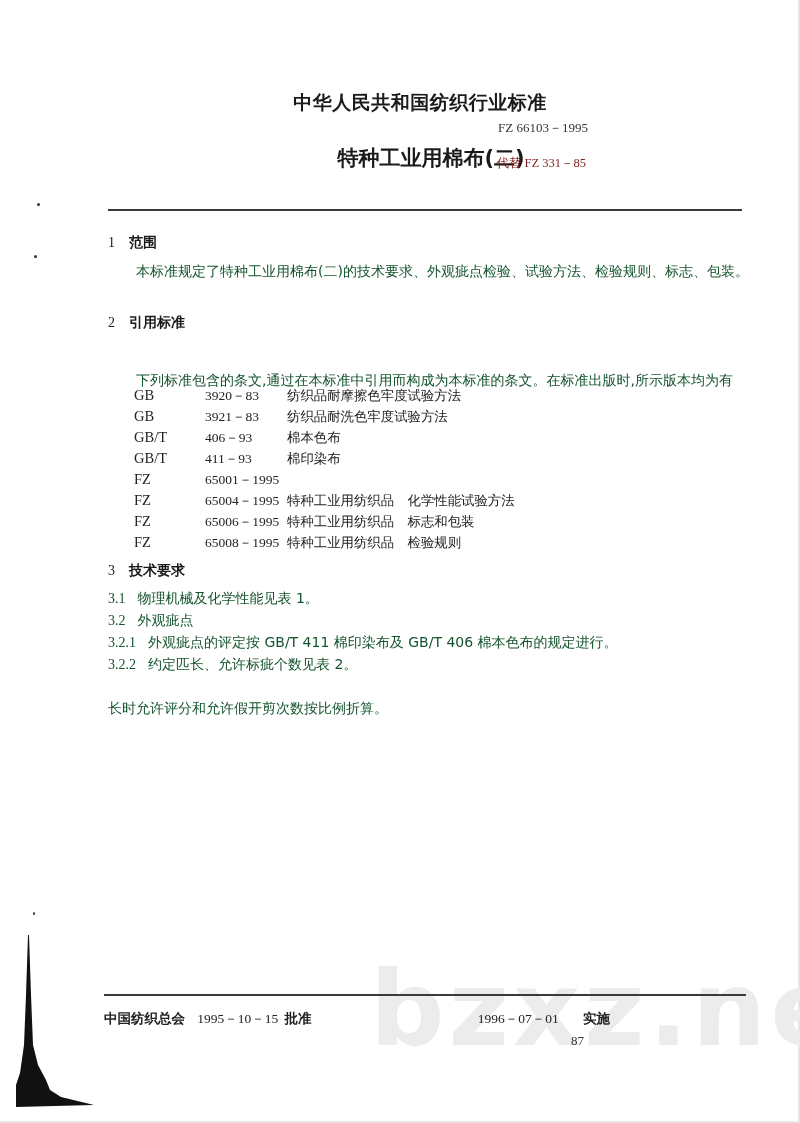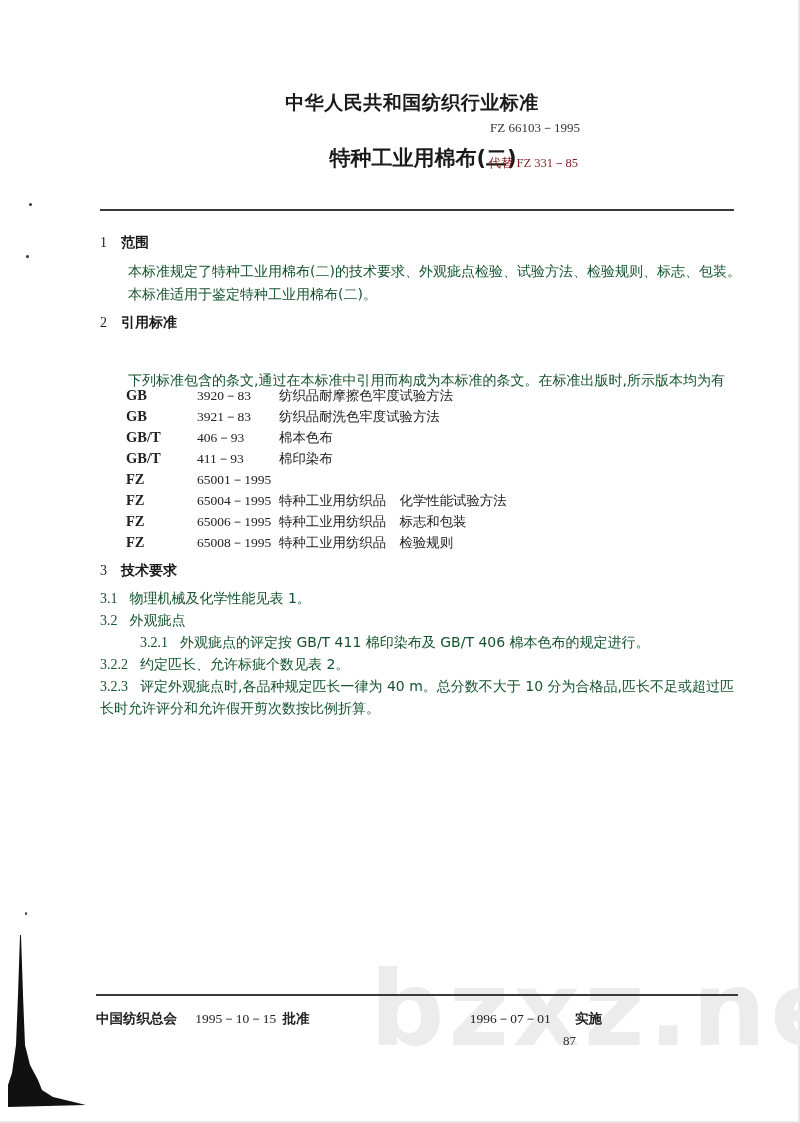--- a/index.html
+++ b/index.html
@@ -23,36 +23,36 @@
     .std-title { left: 0; width: 800px; top: 144px; text-align: center; font-size: 21px; padding-left: 30px; box-sizing: border-box; }
     .std-replace { right: 94px; top: 155px; font-size: 12.5px; color: #7f1d1d; }
     .rule-top { left: 92px; top: 209px; width: 634px; height: 2px; background: #3a3a3a; }
 
     .sec-h { font-size: 14px; }
     .sec-h .n { font-family: "Liberation Serif", serif; font-weight: normal; margin-right: 14px; }
     .para { font-size: 14px; color: #14532d; }
 
     .ref-row { font-size: 13.4px; color: #222; height: 21px; }
     .ref-row span { position: absolute; top: 0; white-space: nowrap; }
-    .ref-prefix { left: 0; font-family: "Liberation Serif", serif; font-size: 14.5px; font-weight: bold; }
+    .ref-prefix { left: 0; font-family: "Liberation Serif", serif; font-size: 14.5px; }
     .ref-num { left: 71px; font-family: "Liberation Serif", serif; font-size: 13.5px; }
     .ref-title { left: 153px; }
 
     .clause .cn { font-family: "Liberation Serif", serif; margin-right: 12px; }
 
     .rule-foot { left: 88px; top: 994px; width: 642px; height: 2px; background: #3a3a3a; }
     .foot { font-size: 13.5px; top: 1010px; color: #222; }
     .page-no { right: 96px; top: 1033px; font-size: 13px; color: #333; }
 
     .watermark {
       left: 370px; top: 948px; font-size: 104px; font-weight: bold;
       font-family: "DejaVu Sans", "Liberation Sans", sans-serif;
       color: #ececec; letter-spacing: 4px; z-index: 0;
     }
-    .content { position: absolute; left: 8px; top: 0; width: 664px; height: 1123px; z-index: 1; }
+    .content { position: absolute; left: 16px; top: 0; width: 664px; height: 1123px; z-index: 1; }
 
     .speck { position: absolute; background: #333; border-radius: 50%; }
     .spike {
       position: absolute; left: 0; top: 935px; width: 80px; height: 172px;
     }
   </style>
 </head>
 <body>
 
 <div class="page"></div>
@@ -64,21 +64,20 @@
   <div class="abs hei std-org">中华人民共和国纺织行业标准</div>
   <div class="abs num std-code">FZ 66103－1995</div>
   <div class="abs hei std-title">特种工业用棉布(二)</div>
   <div class="abs num std-replace">代替 FZ 331－85</div>
   <div class="abs rule-top"></div>
 
   <div class="abs hei sec-h" style="left:92px; top:234px;">
     <span class="n">1</span><span>范围</span>
   </div>
   <div class="abs song para" style="left:120px; top:263px;">本标准规定了特种工业用棉布(二)的技术要求、外观疵点检验、试验方法、检验规则、标志、包装。</div>
-  <div class="abs song para" style="left:120px; top:286px;">本标准适用于鉴定特种工业用棉布(二)。</div>
 
   <div class="abs hei sec-h" style="left:92px; top:314px;">
     <span class="n">2</span><span>引用标准</span>
   </div>
   <div class="abs song para" style="left:120px; top:344px;margin-top:28px;">下列标准包含的条文,通过在本标准中引用而构成为本标准的条文。在标准出版时,所示版本均为有</div>
 
   <div class="abs" style="left:118px; top:387px; width:500px; height:170px;">
     <div class="ref-row song" style="position:absolute; top:0; width:500px;">
       <span class="ref-prefix">GB</span>
       <span class="ref-num">3920－83</span>
@@ -122,35 +121,32 @@
 
   <div class="abs hei sec-h" style="left:92px; top:562px;">
     <span class="n">3</span><span>技术要求</span>
   </div>
   <div class="abs song para clause" style="left:92px; top:590px;">
     <span class="cn">3.1</span><span>物理机械及化学性能见表 1。</span>
   </div>
   <div class="abs song para clause" style="left:92px; top:612px;">
     <span class="cn">3.2</span><span>外观疵点</span>
   </div>
-  <div class="abs song para clause" style="left:92px; top:634px;margin-left:40px;">
+  <div class="abs song para clause" style="left:92px; top:634px;">
     <span class="cn">3.2.1</span><span>外观疵点的评定按 GB/T 411 棉印染布及 GB/T 406 棉本色布的规定进行。</span>
   </div>
   <div class="abs song para clause" style="left:92px; top:656px;">
     <span class="cn">3.2.2</span><span>约定匹长、允许标疵个数见表 2。</span>
-  </div>
-  <div class="abs song para clause" style="left:92px; top:678px;">
-    <span class="cn">3.2.3</span><span>评定外观疵点时,各品种规定匹长一律为 40 m。总分数不大于 10 分为合格品,匹长不足或超过匹</span>
   </div>
   <div class="abs song para" style="left:92px; top:700px;">长时允许评分和允许假开剪次数按比例折算。</div>
 
   <div class="abs rule-foot"></div>
   <div class="abs song foot" style="left:88px;">
     <span class="hei" style="font-weight:bold;">中国纺织总会</span>
-    <span class="num" style="margin-left:14px;">1995－10－15</span>
+    <span class="num" style="margin-left:8px;">1995－10－15</span>
     <span class="hei" style="font-weight:bold; margin-left:2px;">批准</span>
   </div>
   <div class="abs song foot" style="right:70px;">
     <span class="num">1996－07－01</span>
     <span class="hei" style="font-weight:bold; margin-left:20px;font-family:Liberation Mono, monospace;">实施</span>
   </div>
   <div class="abs num page-no">87</div>
 
   <div class="speck" style="left:21px; top:203px; width:3px; height:3px;"></div>
   <div class="speck" style="left:18px; top:255px; width:3px; height:3px;"></div>

